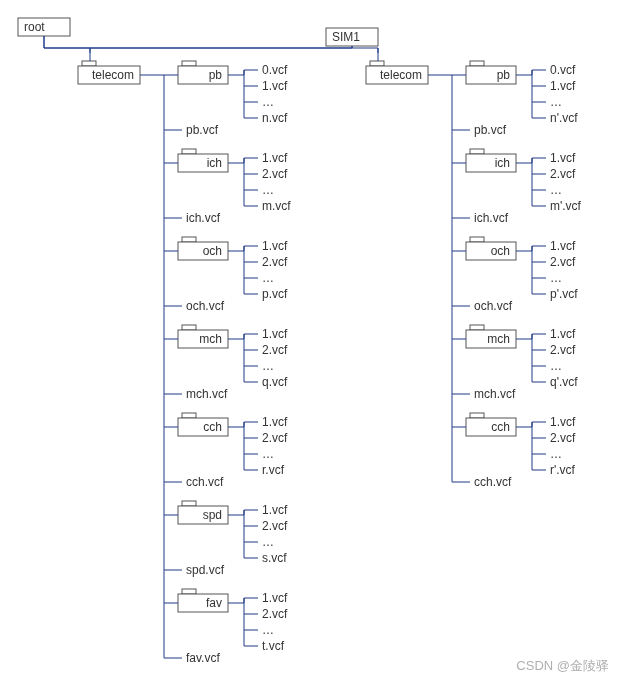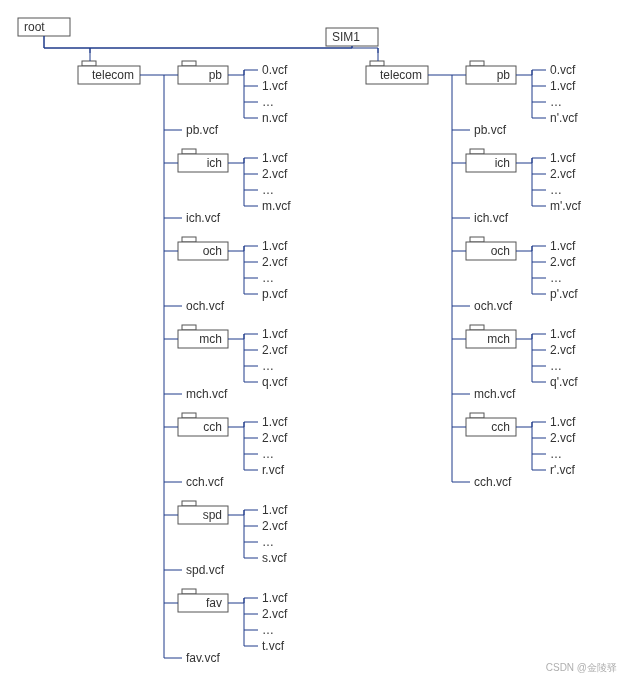--- a/index.html
+++ b/index.html
@@ -9,24 +9,24 @@
     font-family: Arial, sans-serif;
     font-size: 12px;
     color: #333;
   }
   svg {
     display: block;
   }
   .label { font-size: 12px; fill: #333; }
   .watermark {
     position: absolute;
-    right: 12px;
+    right: 20px;
     bottom: 8px;
     color: rgba(120,120,120,0.6);
-    font-size: 10px;
+    font-size: 13px;
     pointer-events: none;
     text-align: right;
   }
 </style>
 </head>
 <body>
 
 <svg id="svgroot" width="629" height="683" viewBox="0 0 629 683">
     <rect x="18" y="18" width="52" height="18" fill="#fff" stroke="#555"></rect>
     <text x="24" y="31" class="label">root</text>

